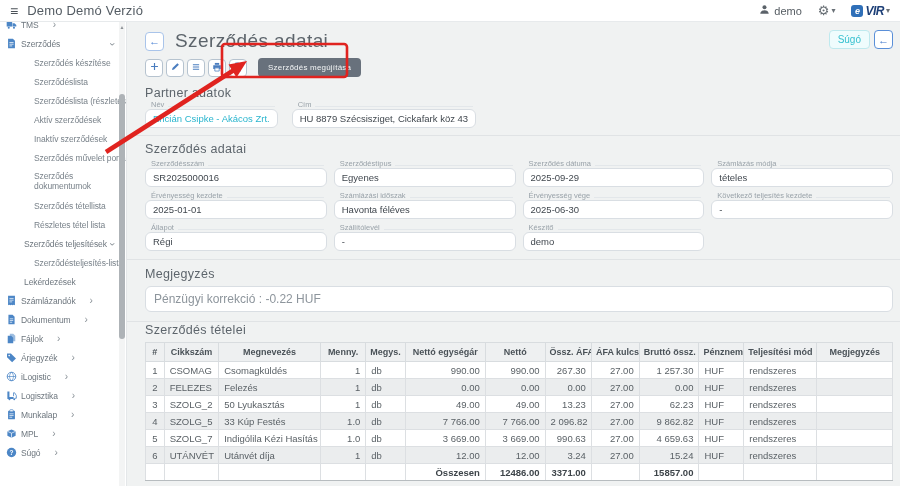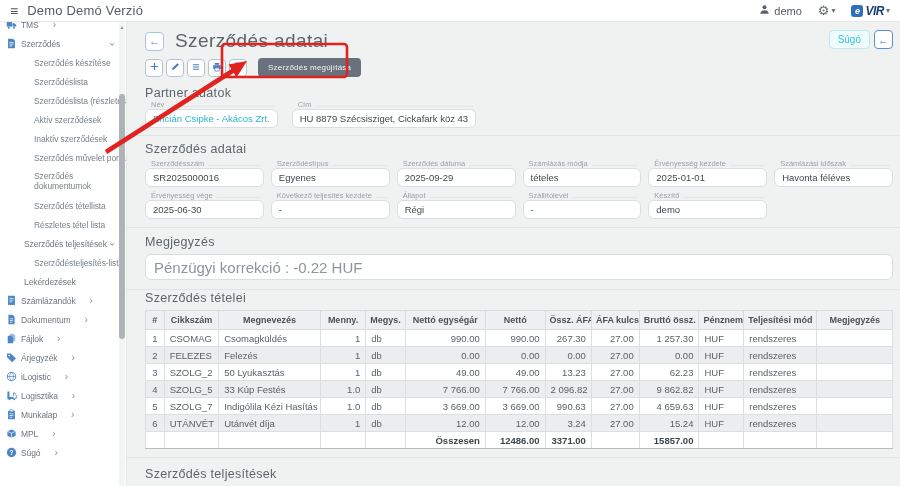--- a/index.html
+++ b/index.html
@@ -58,23 +58,23 @@
   .section-title { font-size:12.5px; color:#5d656c; letter-spacing:.3px; font-weight:400; }
   .divider { border:none; border-top:1px solid #e0e3e5; margin:0 -7px 0 -18px; }
 
   .field { display:flex; flex-direction:column; }
   .field-label { display:flex; align-items:flex-end; font-size:7.5px; color:#99a2a9; padding-left:6px; height:9px; }
   .field-label .rule { flex:1; border-bottom:1px solid #e3e7ea; margin:0 3px 2px 4px; }
   .field-box { height:19px; border:1px solid #d9dee3; border-radius:6px; background:#fff; padding:0 7px; font-size:9.5px; color:#40474e; display:flex; align-items:center; overflow:hidden; white-space:nowrap; }
   .field-box.accent { color:#2ab5ce; }
 
   .partner-row { display:flex; gap:14px; margin-top:0; }
-  .contract-grid { display:grid; grid-template-columns:repeat(6,1fr); column-gap:7px; row-gap:4px; margin-top:3px; }
-
-  .note-box { height:26px; border:1px solid #d9dee3; border-radius:6px; background:#fff; margin-top:5px; display:flex; align-items:center; padding:10px 8px; font-size:15px; color:#8d959c; }
+  .contract-grid { display:grid; grid-template-columns:repeat(4,1fr); column-gap:7px; row-gap:4px; margin-top:3px; }
+
+  .note-box { height:26px; border:1px solid #d9dee3; border-radius:6px; background:#fff; margin-top:5px; display:flex; align-items:center; padding:10px 8px; font-size:12px; color:#8d959c; }
 
   table { width:100%; border-collapse:collapse; table-layout:fixed; background:#fff; }
   th { background:#eef0f1; border:1px solid #d8dcdf; font-size:9px; font-weight:700; color:#4a5258; padding:4px 4px; text-align:center; white-space:nowrap; overflow:hidden; }
   td { border:1px solid #dcdfe2; font-size:9.5px; color:#5a6166; padding:2.5px 5px; white-space:nowrap; overflow:hidden; }
   tbody tr { background:#fff; }
   .tbl-items tbody tr:nth-child(even) { background:#ebedee; }
   tfoot td { font-weight:bold; color:#3d4449; text-align:right; border-top:1px solid #9aa1a6; border-bottom:1px solid #b7bcbf; }
 
   .tbl-items th:nth-child(1){width:2.5%} .tbl-items th:nth-child(2){width:7.3%}
   .tbl-items th:nth-child(3){width:13.6%} .tbl-items th:nth-child(4){width:6.1%}

